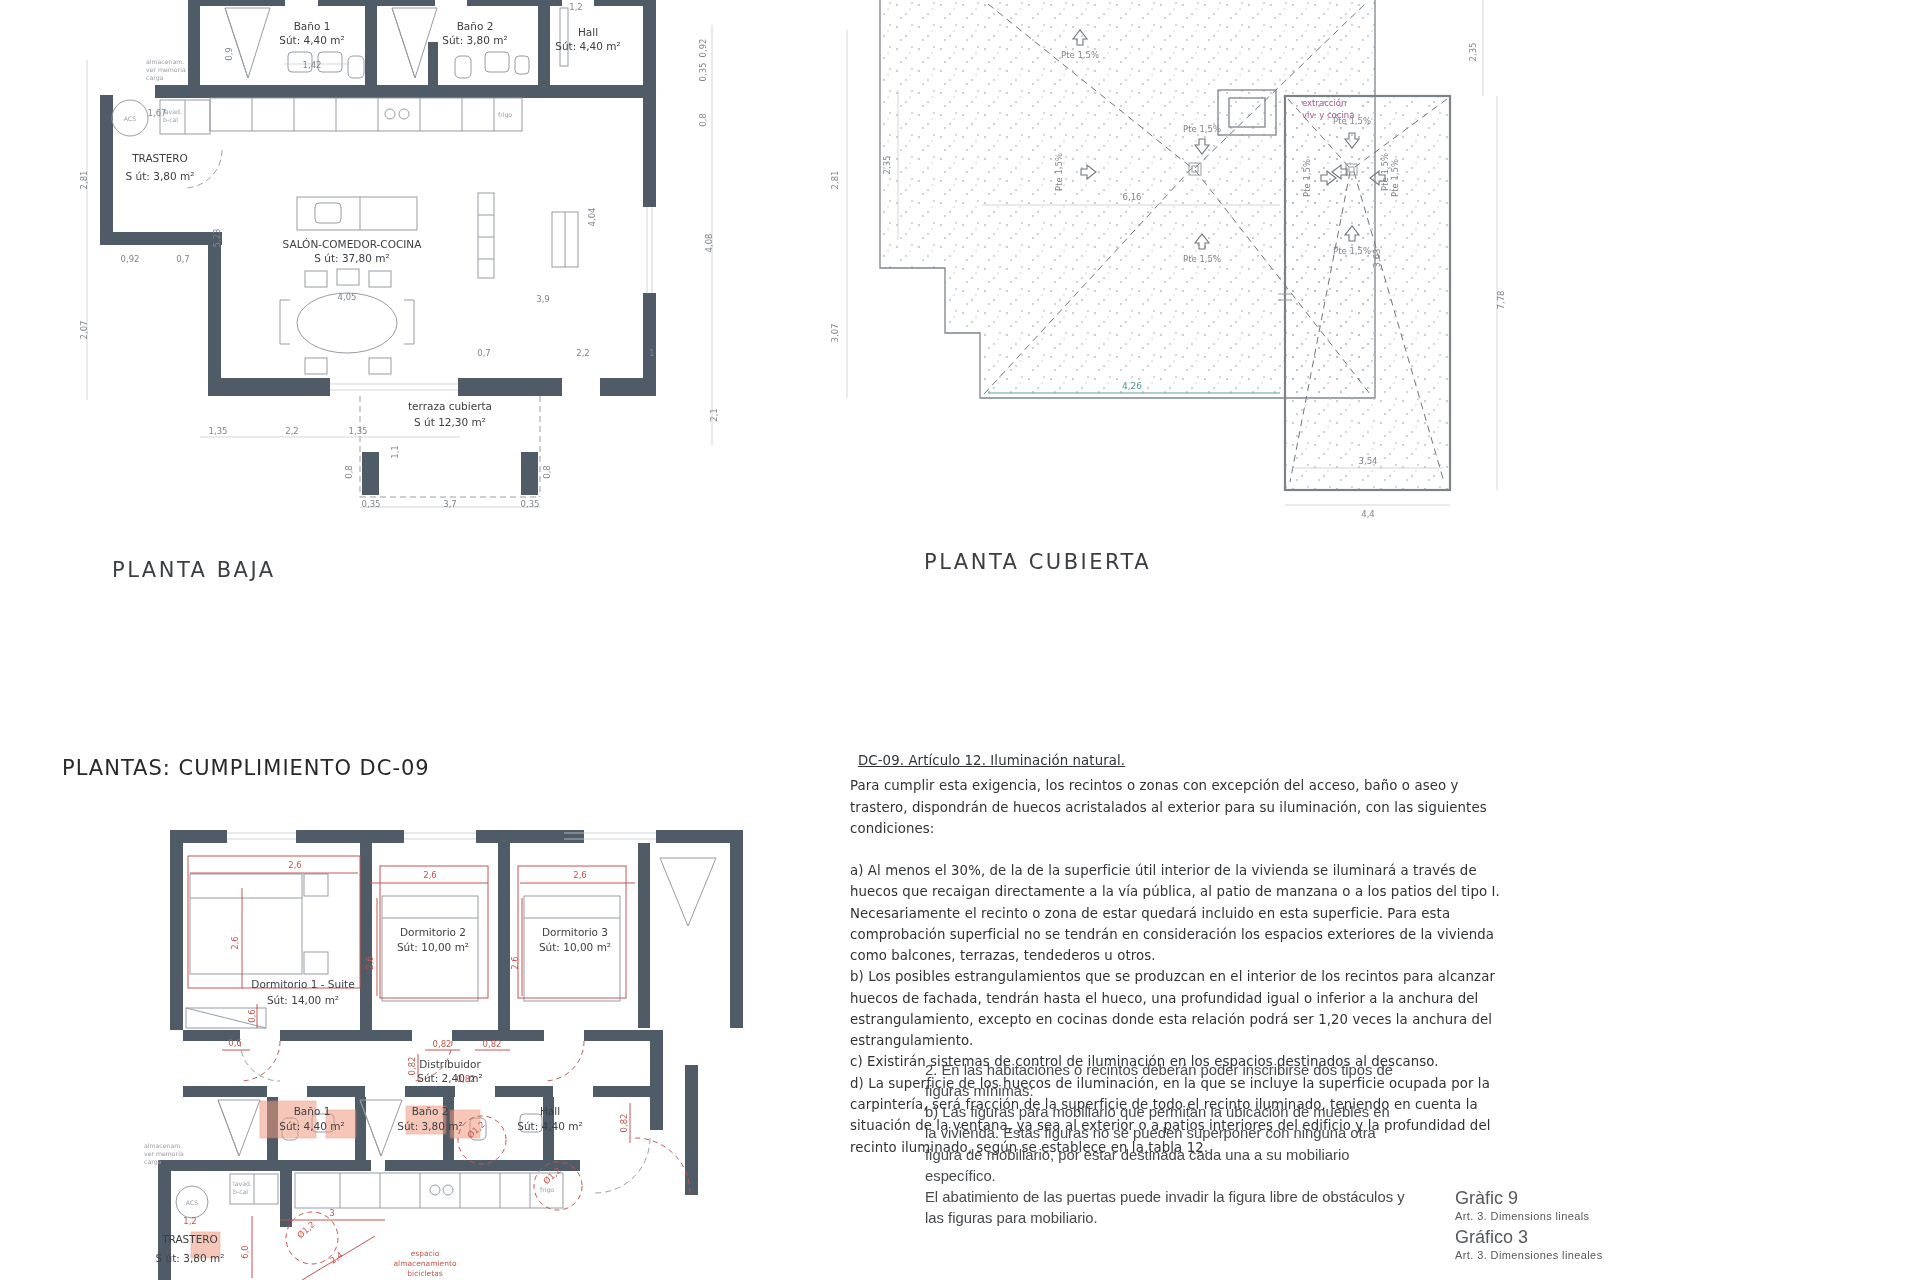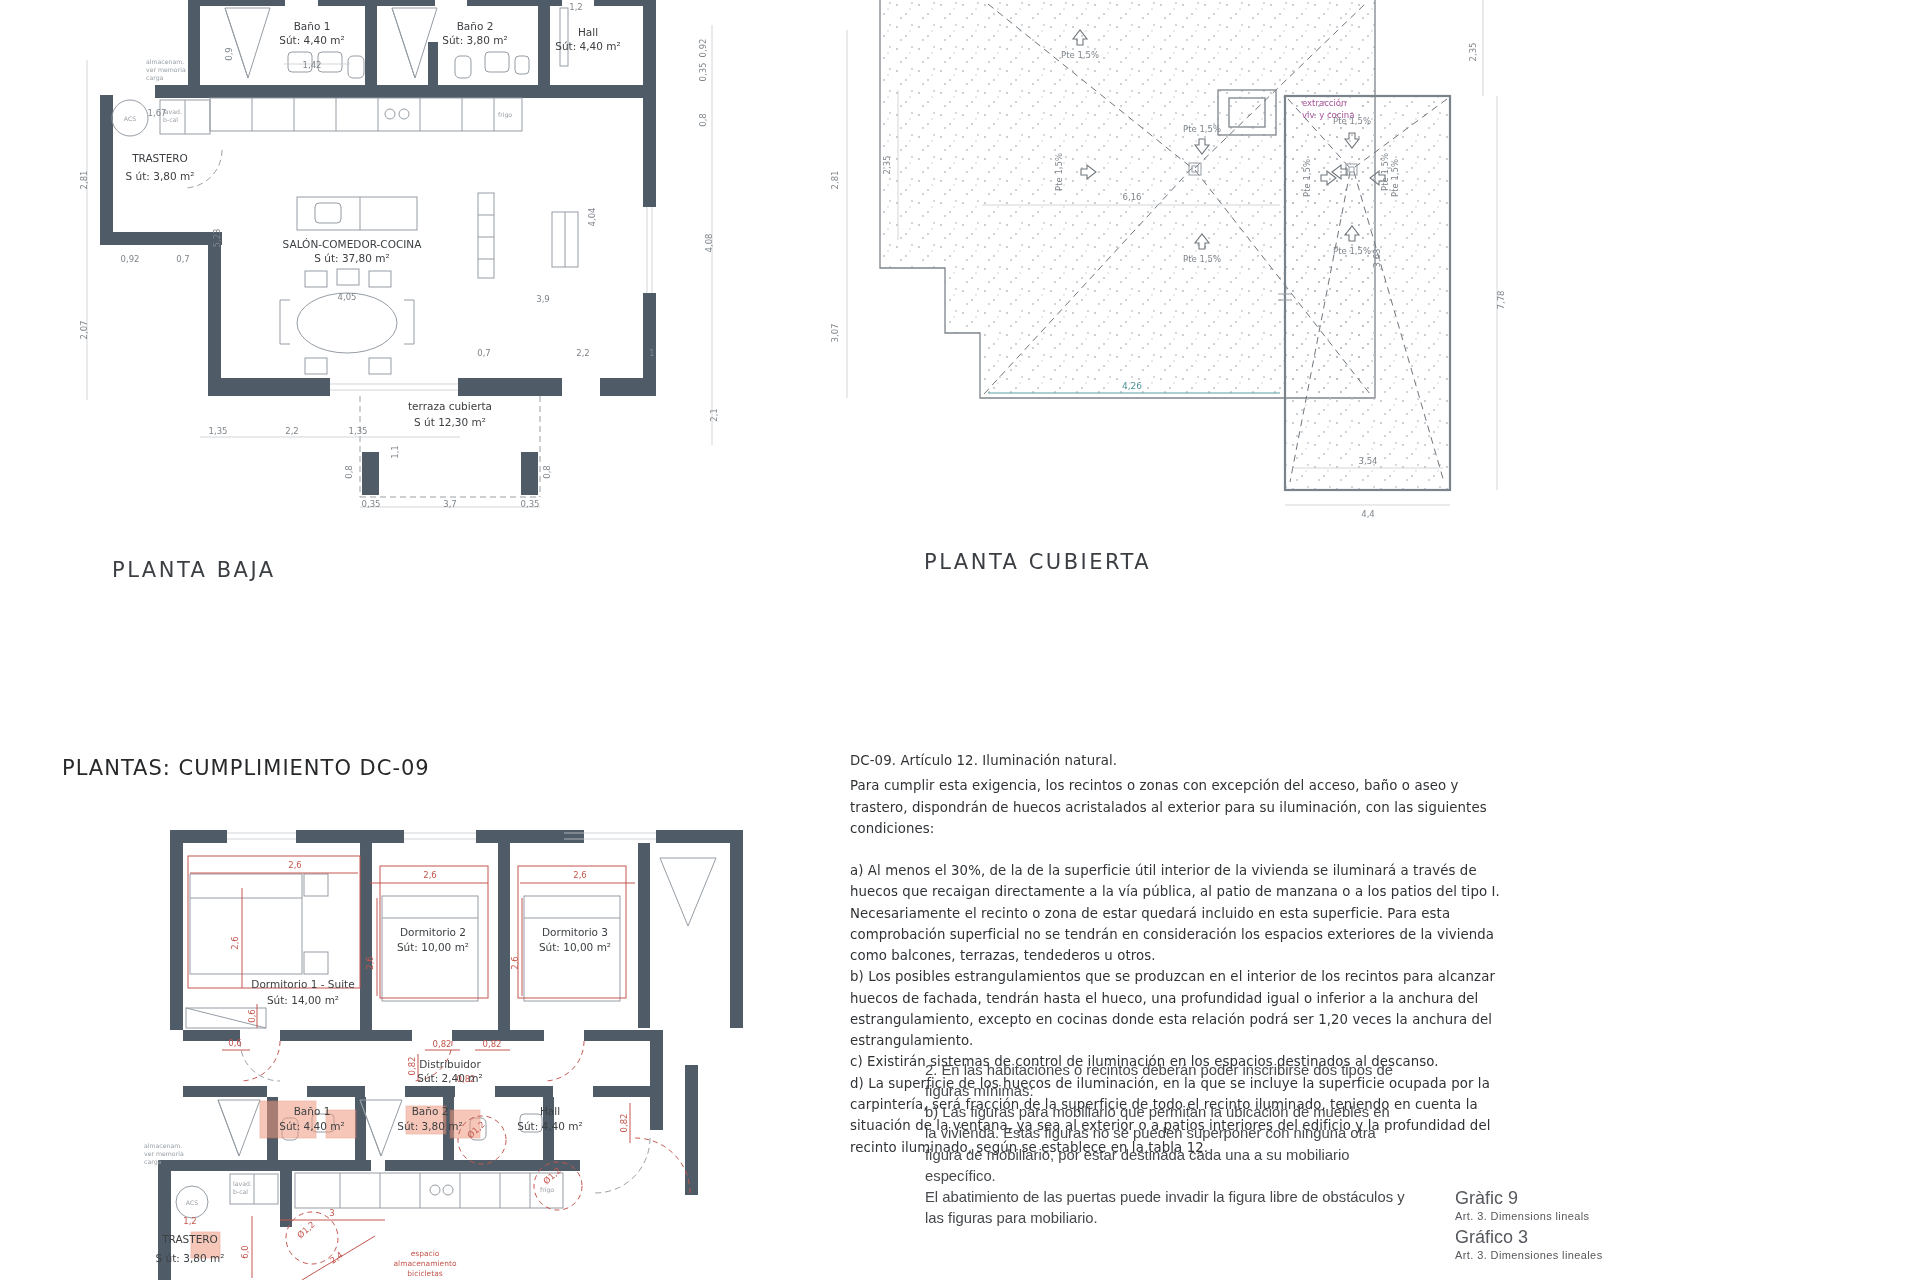--- a/index.html
+++ b/index.html
@@ -6,21 +6,21 @@
   .sheet{position:relative;width:1920px;height:1280px;background:#ffffff;overflow:hidden;
          font-family:"DejaVu Sans",sans-serif;color:#2f3133}
   svg{position:absolute;overflow:visible}
 
   .plan-title{position:absolute;font-size:21px;letter-spacing:2.5px;color:#3b3e42;white-space:nowrap}
   .heading{position:absolute;left:62px;top:756px;font-size:21px;letter-spacing:1px;
            color:#26282a;white-space:nowrap}
 
   .dc09{position:absolute;left:850px;top:750px;width:662px;font-size:13.3px;line-height:1.6;
         color:#303336;letter-spacing:.1px}
-  .dc09 .title{margin:0 0 4px 0}
+  .dc09 .title{text-decoration:underline;margin:0 0 4px 8px}
   .dc09 p{margin:0}
   .dc09 .gap{height:21px}
 
   .figuras{position:absolute;left:925px;top:1060px;width:480px;
            font-family:"Liberation Sans",sans-serif;font-size:14.8px;line-height:1.43;color:#46494c}
   .figuras p{margin:0}
 
   .grafic{position:absolute;left:1455px;top:1188px;color:#55585c;font-family:"Liberation Sans",sans-serif}
   .grafic .t{font-size:18px;margin:0 0 1px 0}
   .grafic .s{font-size:11px;letter-spacing:.4px;margin:0 0 5px 0}

